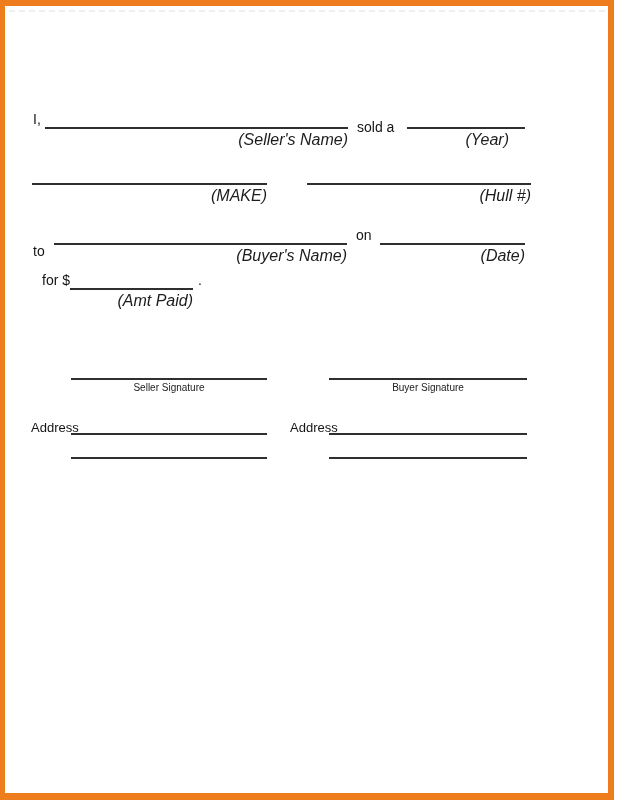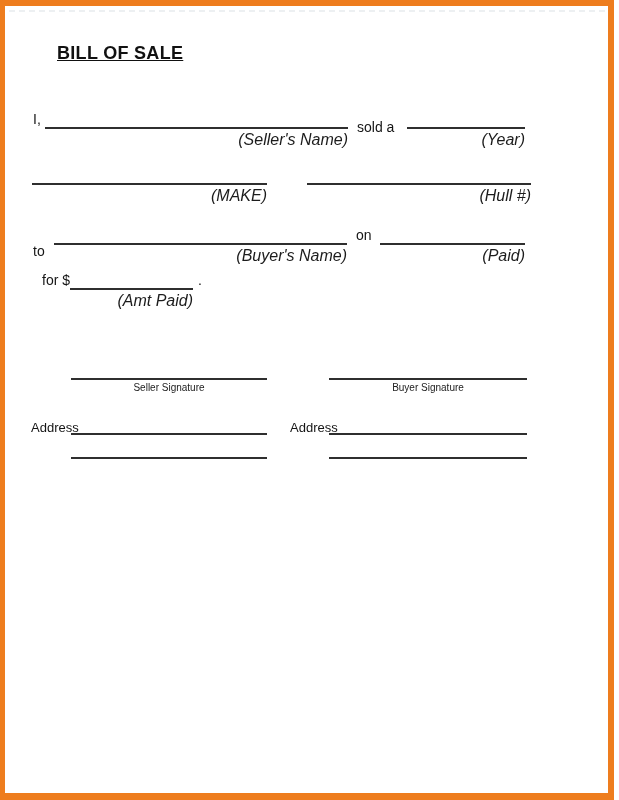--- a/index.html
+++ b/index.html
@@ -66,21 +66,21 @@
     white-space: nowrap;
   }
   .addr-text { font-size: 13px; }
 
   
   .t-i      { left: 33px;  top: 111px; }
   .f-seller { left: 45px;  top: 112px; width: 303px; }
   .t-solda  { left: 357px; top: 119px; }
   .f-year   { left: 407px; top: 112px; width: 118px; }
   .l-seller { left: 45px;  top: 131px; width: 303px; }
-  .l-year   { left: 407px; top: 131px; width: 118px; }
+  .l-year   { left: 391px; top: 131px; width: 118px; }
 
   
   .f-make { left: 32px;  top: 168px; width: 235px; }
   .f-hull { left: 307px; top: 168px; width: 224px; }
   .l-make { left: 32px;  top: 187px; width: 235px; }
   .l-hull { left: 307px; top: 187px; width: 224px; }
 
   
   .t-to    { left: 33px;  top: 227px; margin-top: 16px; }
   .f-buyer { left: 54px;  top: 228px; width: 293px; }
@@ -108,40 +108,39 @@
   .f-addr2a { left: 329px; top: 418px; width: 198px; }
   .f-addr1b { left: 71px;  top: 442px; width: 196px; }
   .f-addr2b { left: 329px; top: 442px; width: 198px; }
 </style>
 </head>
 <body>
 
 <div class="page">
   <div class="top-dashes"></div>
 
-  <div class="title">BILL OF SALE</div>
 
   <span class="ftext t-i">I,</span>
   <div class="blank f-seller"></div>
   <span class="ftext t-solda">sold a</span>
   <div class="blank f-year"></div>
   <div class="flabel l-seller">(Seller's Name)</div>
   <div class="flabel l-year">(Year)</div>
 
   <div class="blank f-make"></div>
   <div class="blank f-hull"></div>
   <div class="flabel l-hull">(Hull #)</div>
   <div class="flabel l-make">(MAKE)</div>
 
   <span class="ftext t-to">to</span>
   <div class="blank f-buyer"></div>
   <span class="ftext t-on">on</span>
   <div class="blank f-date"></div>
   <div class="flabel l-buyer">(Buyer's Name)</div>
-  <div class="flabel l-date">(Paid)</div>
+  <div class="flabel l-date">(Date)</div>
 
   <span class="ftext t-for">for $</span>
   <div class="blank f-amt"></div>
   <span class="ftext t-period">.</span>
   <div class="flabel l-amt">(Amt Paid)</div>
 
   <div class="blank f-sigseller"></div>
   <div class="blank f-sigbuyer"></div>
   <div class="slabel l-sigbuyer">Buyer Signature</div>
   <div class="slabel l-sigseller">Seller Signature</div>

